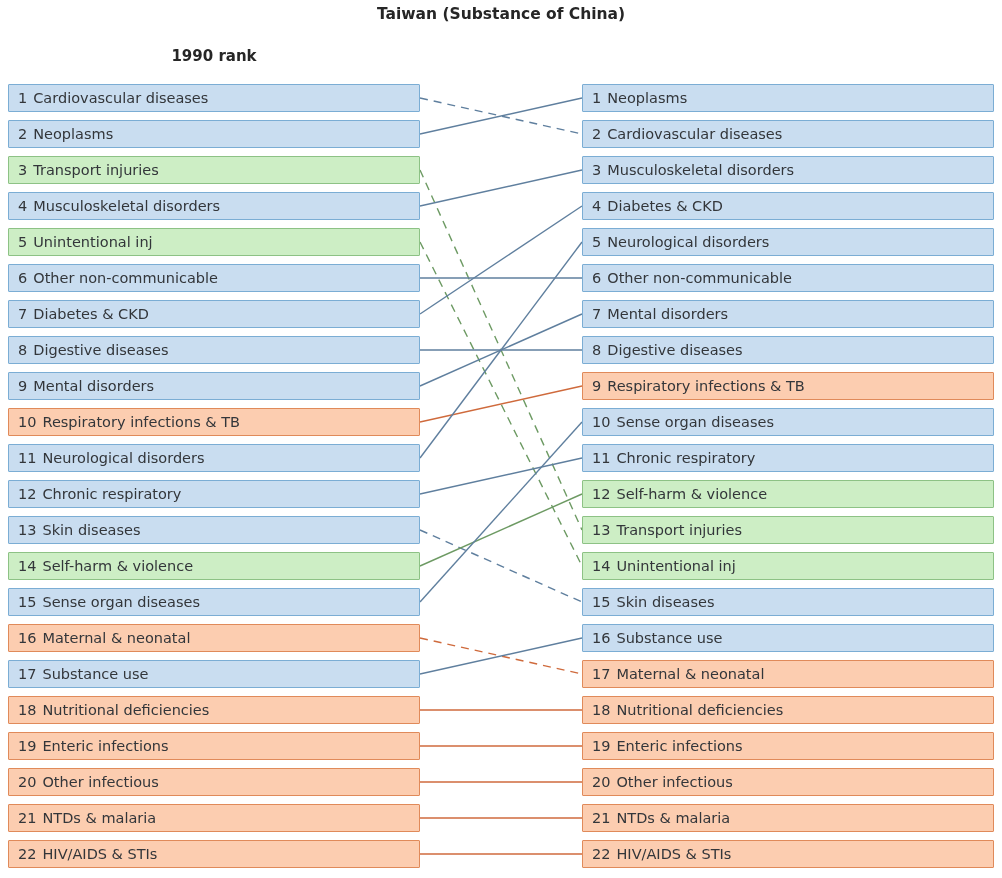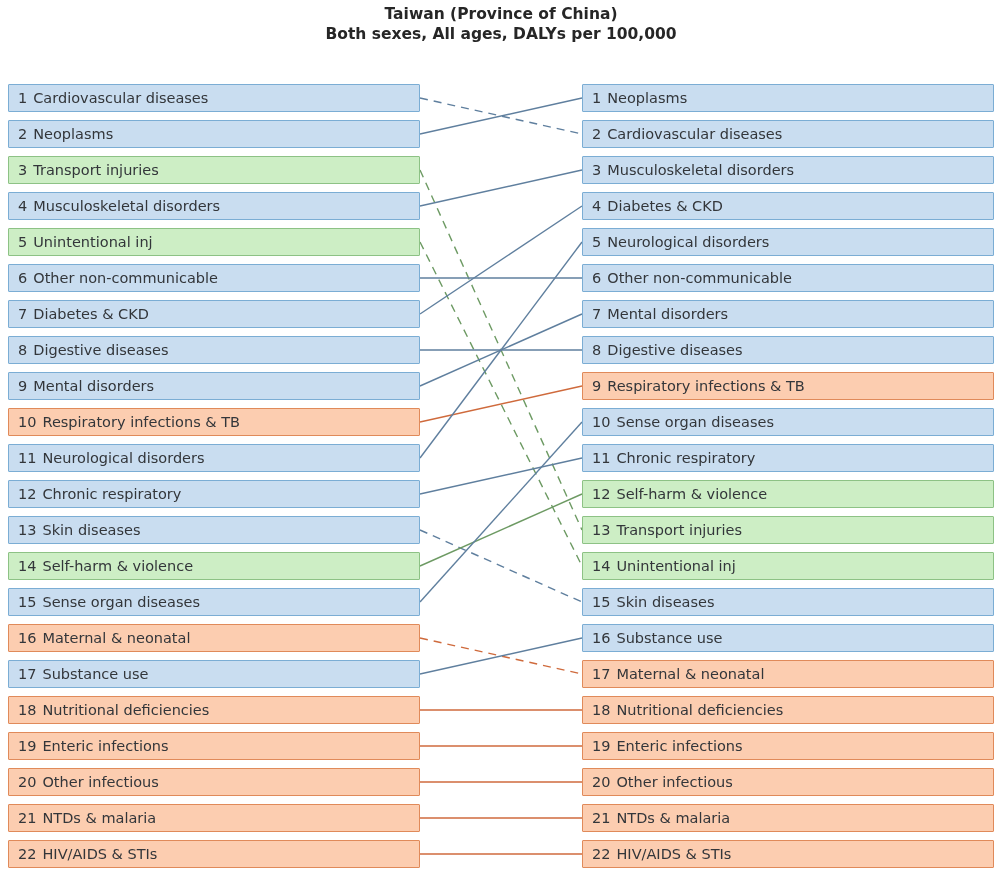--- a/index.html
+++ b/index.html
@@ -54,24 +54,24 @@
   .rank-box.cat-cmnn{background:#fccdb0;border-color:#e08a5a;}
   .rank-num{margin-right:6px;}
   .rank-label{}
 </style>
 </head>
 <body>
 
 <div id="chart">
 
   <div class="title-block">
-    <span class="title-line">Taiwan (Province of China)</span>
-    <span class="title-line">Both sexes, All ages, DALYs per 100,000</span>
+    <span class="title-line">Taiwan (Substance of China)</span>
   </div>
 
+  <div class="col-head" id="head-left">1990 rank</div>
 
   <svg class="links" id="link-layer" viewBox="0 0 1002 878" width="1002" height="878" aria-hidden="true">
       <line x1="420" y1="98" x2="582" y2="134" stroke="#5f7f9e" stroke-width="1.4" stroke-dasharray="8,6"></line>
       <line x1="420" y1="134" x2="582" y2="98" stroke="#5f7f9e" stroke-width="1.4"></line>
       <line x1="420" y1="170" x2="582" y2="530" stroke="#6d9a63" stroke-width="1.4" stroke-dasharray="8,6"></line>
       <line x1="420" y1="206" x2="582" y2="170" stroke="#5f7f9e" stroke-width="1.4"></line>
       <line x1="420" y1="242" x2="582" y2="566" stroke="#6d9a63" stroke-width="1.4" stroke-dasharray="8,6"></line>
       <line x1="420" y1="278" x2="582" y2="278" stroke="#5f7f9e" stroke-width="1.4"></line>
       <line x1="420" y1="314" x2="582" y2="206" stroke="#5f7f9e" stroke-width="1.4"></line>
       <line x1="420" y1="350" x2="582" y2="350" stroke="#5f7f9e" stroke-width="1.4"></line>

